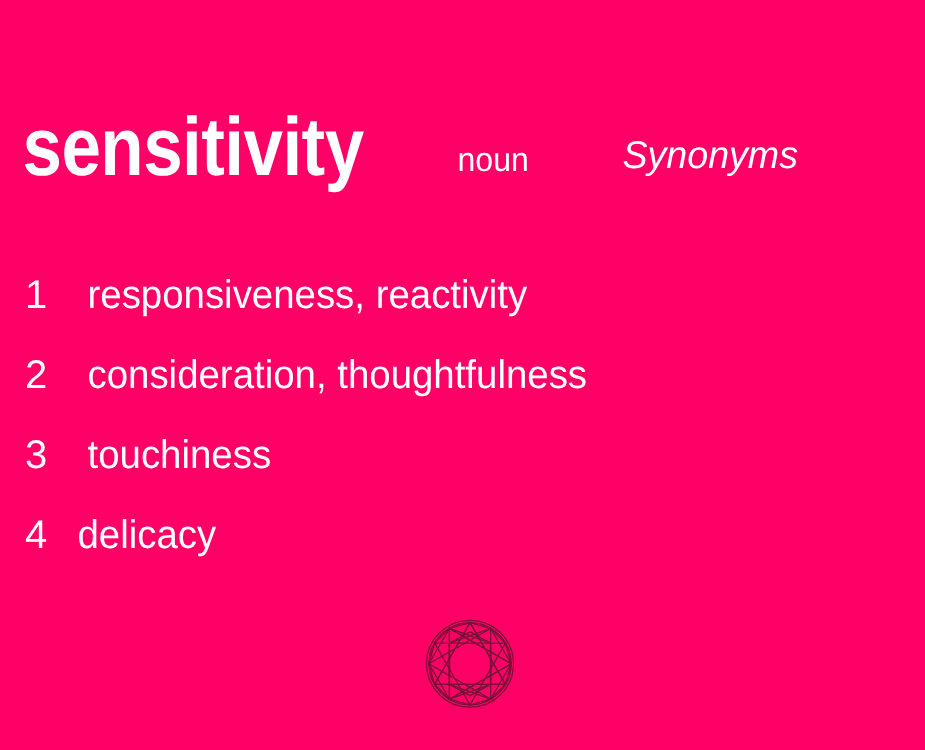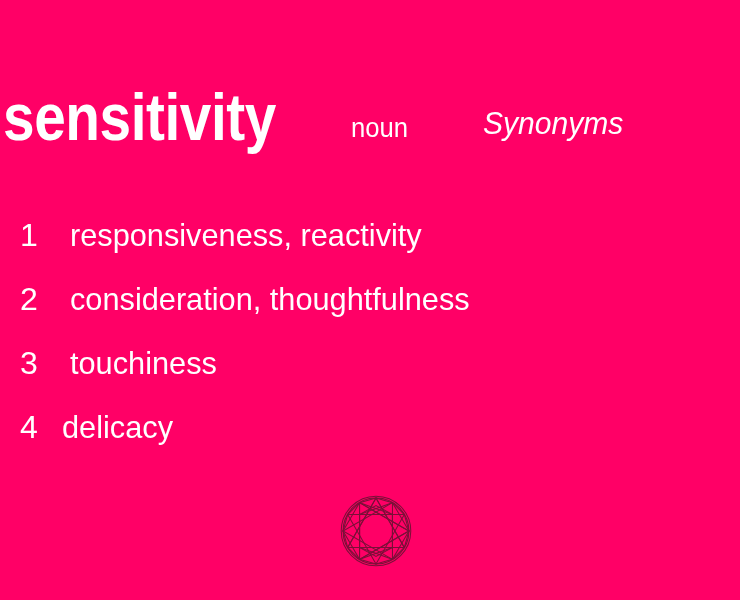--- a/index.html
+++ b/index.html
@@ -17,21 +17,21 @@
     position: relative;
     width: 740px;
     height: 600px;
     background: #ff0066;
     overflow: hidden;
   }
 
   
   #header {
     position: absolute;
-    left: 0;
+    left: 15px;
     top: 84px;
     width: 644px;
     height: 80px;
   }
   #headword {
     position: absolute;
     left: 3px;
     top: 0;
     font-family: "Liberation Sans Narrow", "Liberation Sans", sans-serif;
     font-weight: bold;

